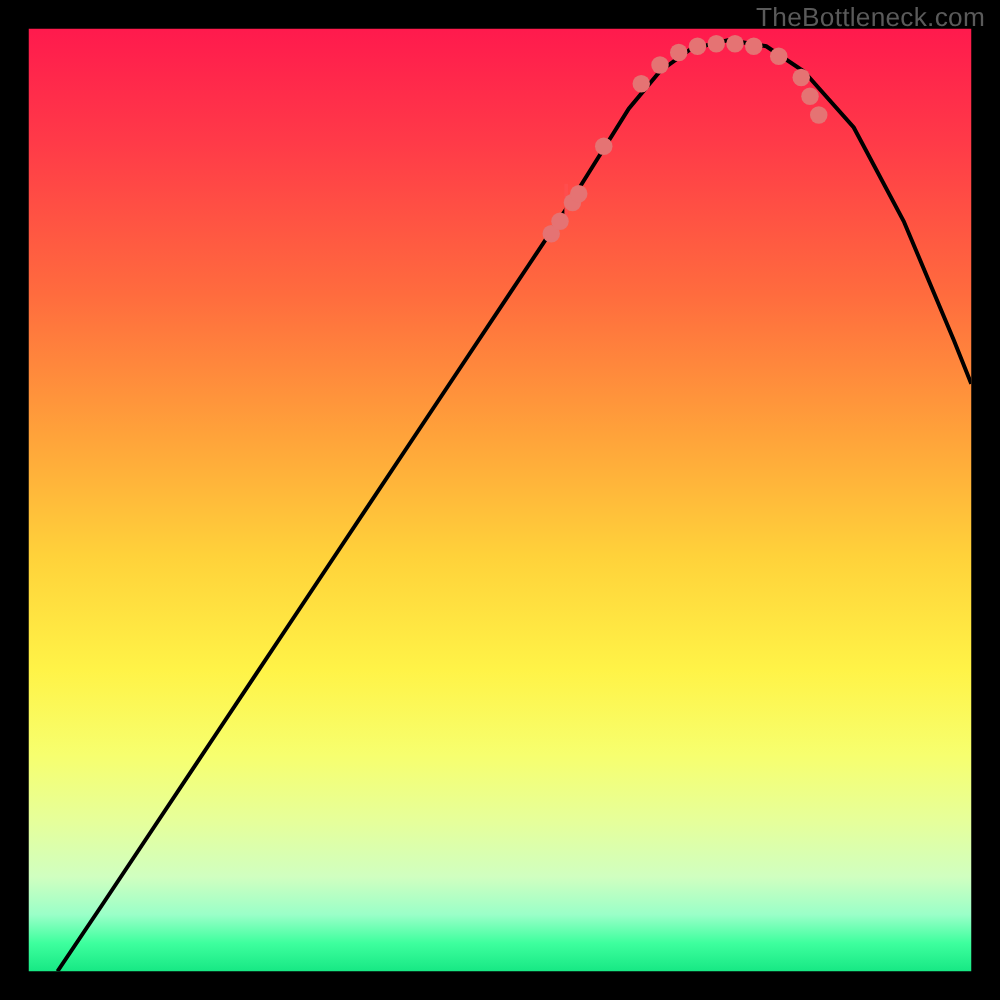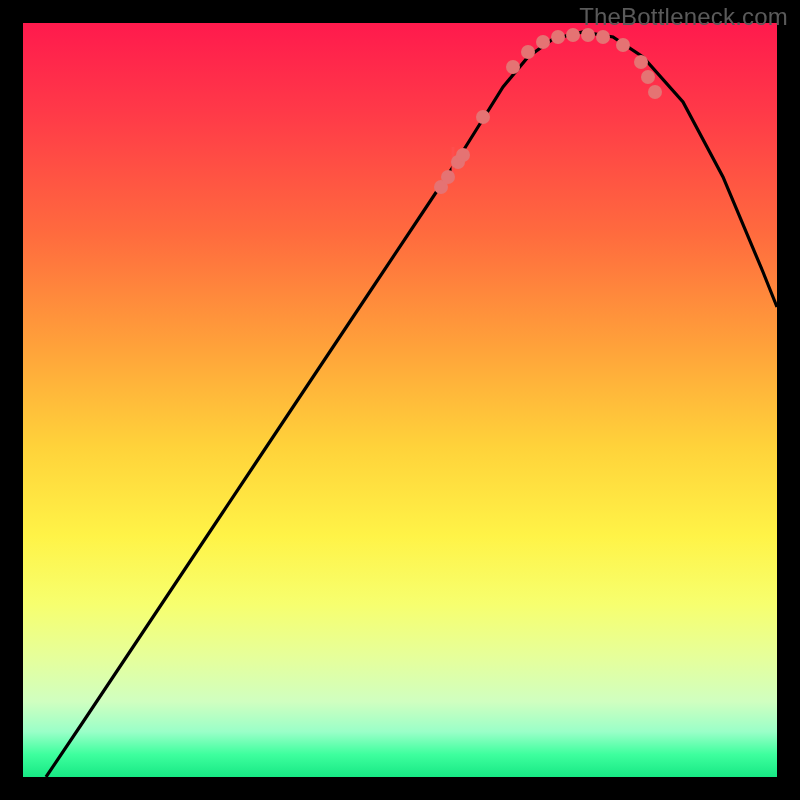--- a/index.html
+++ b/index.html
@@ -40,21 +40,21 @@
         #d0ffc0 90%,
         #9affc8 94%,
         #3eff9e 97%,
         #17e884 100%
       );
   }
   .watermark {
     position: absolute;
     top: 3px;
     right: 12px;
-    font-size: 24px;
+    font-size: 21px;
     font-weight: 500;
     color: #5a5a5a;
     letter-spacing: 0.2px;
     user-select: none;
   }
   svg.curve {
     position: absolute;
     left: 0;
     top: 0;
     width: 754px;

